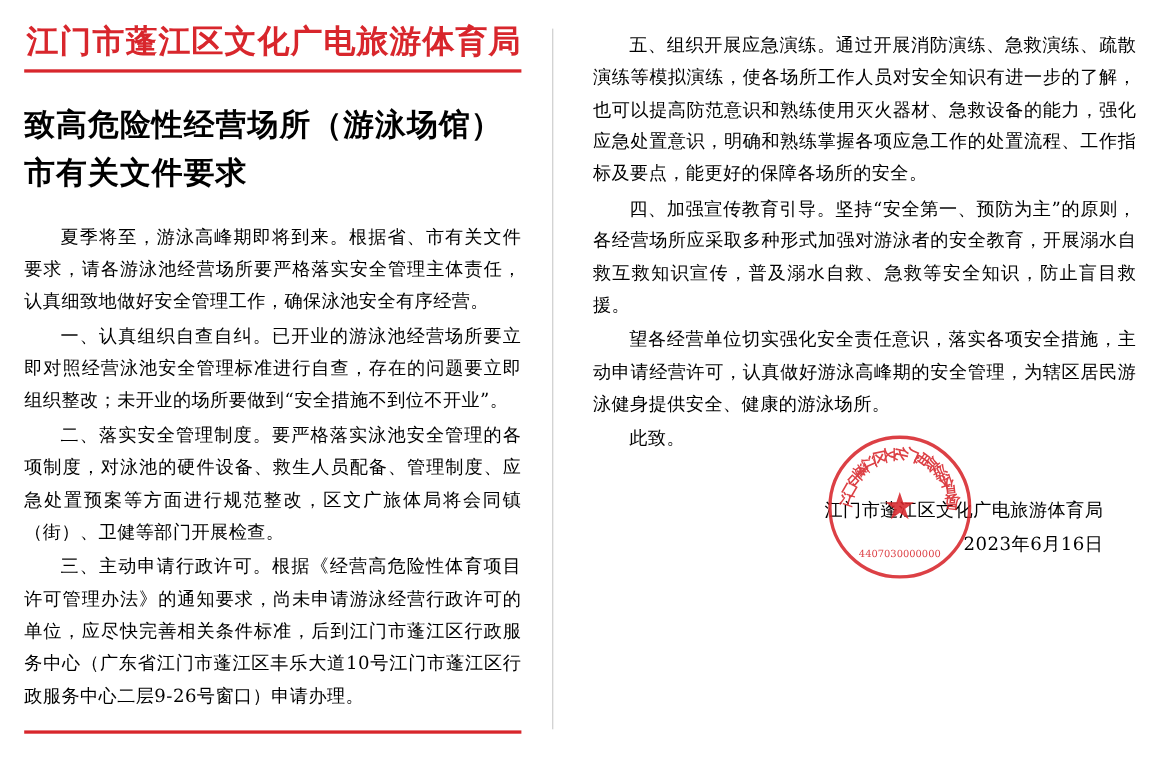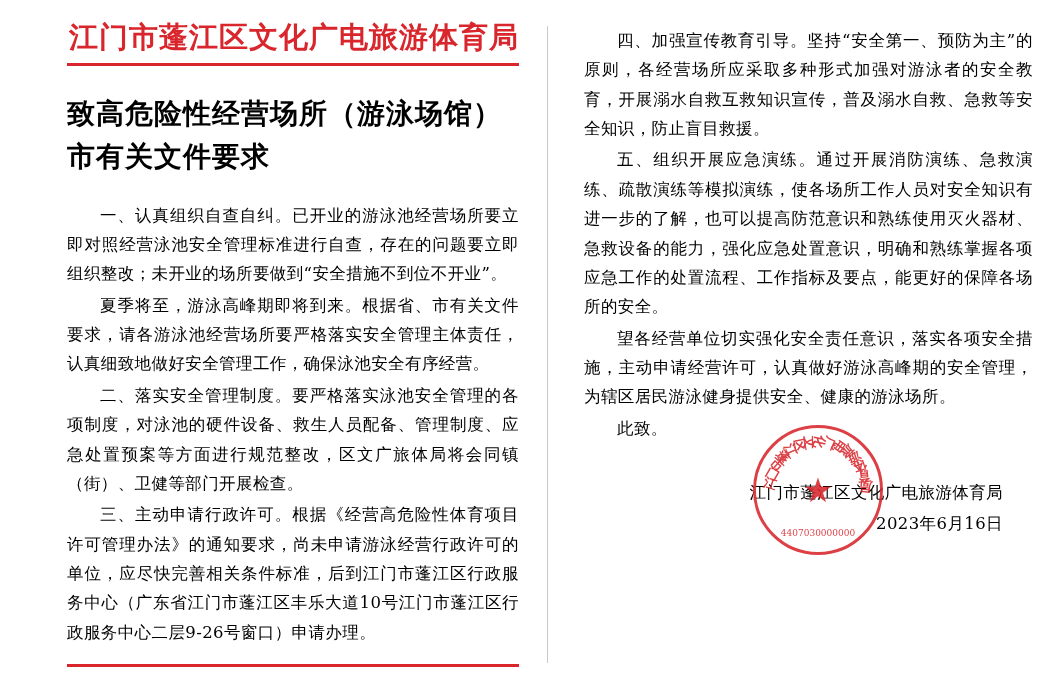--- a/index.html
+++ b/index.html
@@ -13,21 +13,20 @@
     font-family: "DejaVu Serif", "Liberation Serif", serif;
     color: #000000;
     position: relative;
     overflow: hidden;
   }
   .page {
     position: absolute;
     inset: 0;
     display: flex;
     box-sizing: border-box;
-    padding-left: 45px;
   }
   .col {
     box-sizing: border-box;
     position: relative;
   }
   .col-left {
     width: 520px;
     padding: 22px 28px 0 22px;
   }
   .col-divider {
@@ -161,34 +160,34 @@
 
     <div class="letterhead">江门市蓬江区文化广电旅游体育局</div>
     <div class="rule-top"></div>
 
     <div class="doc-title">
       <span>致高危险性经营场所（游泳场馆）</span>
       <span class="line2">市有关文件要求</span>
     </div>
 
 
+    <p class="para indent">夏季将至，游泳高峰期即将到来。根据省、市有关文件要求，请各游泳池经营场所要严格落实安全管理主体责任，认真细致地做好安全管理工作，确保泳池安全有序经营。</p>
     <p class="para indent">一、认真组织自查自纠。已开业的游泳池经营场所要立即对照经营泳池安全管理标准进行自查，存在的问题要立即组织整改；未开业的场所要做到“安全措施不到位不开业”。</p>
-    <p class="para indent">夏季将至，游泳高峰期即将到来。根据省、市有关文件要求，请各游泳池经营场所要严格落实安全管理主体责任，认真细致地做好安全管理工作，确保泳池安全有序经营。</p>
     <p class="para indent">二、落实安全管理制度。要严格落实泳池安全管理的各项制度，对泳池的硬件设备、救生人员配备、管理制度、应急处置预案等方面进行规范整改，区文广旅体局将会同镇（街）、卫健等部门开展检查。</p>
     <p class="para indent">三、主动申请行政许可。根据《经营高危险性体育项目许可管理办法》的通知要求，尚未申请游泳经营行政许可的单位，应尽快完善相关条件标准，后到江门市蓬江区行政服务中心（广东省江门市蓬江区丰乐大道10号江门市蓬江区行政服务中心二层9-26号窗口）申请办理。</p>
 
     <div class="rule-bottom"></div>
   </div>
 
   <div class="col-divider"></div>
 
   <div class="col col-right">
 
+    <p class="para indent">五、组织开展应急演练。通过开展消防演练、急救演练、疏散演练等模拟演练，使各场所工作人员对安全知识有进一步的了解，也可以提高防范意识和熟练使用灭火器材、急救设备的能力，强化应急处置意识，明确和熟练掌握各项应急工作的处置流程、工作指标及要点，能更好的保障各场所的安全。</p>
     <p class="para indent">四、加强宣传教育引导。坚持“安全第一、预防为主”的原则，各经营场所应采取多种形式加强对游泳者的安全教育，开展溺水自救互救知识宣传，普及溺水自救、急救等安全知识，防止盲目救援。</p>
-    <p class="para indent">五、组织开展应急演练。通过开展消防演练、急救演练、疏散演练等模拟演练，使各场所工作人员对安全知识有进一步的了解，也可以提高防范意识和熟练使用灭火器材、急救设备的能力，强化应急处置意识，明确和熟练掌握各项应急工作的处置流程、工作指标及要点，能更好的保障各场所的安全。</p>
     <p class="para indent">望各经营单位切实强化安全责任意识，落实各项安全措施，主动申请经营许可，认真做好游泳高峰期的安全管理，为辖区居民游泳健身提供安全、健康的游泳场所。</p>
     <p class="para indent">此致。</p>
 
     <div class="sign-block">
 
       <div class="seal">
         <div class="seal-text">
           <span style="transform:rotate(-72deg) translate(0,-54px) rotate(90deg);">江</span>
           <span style="transform:rotate(-60deg) translate(0,-54px) rotate(90deg);">门</span>
           <span style="transform:rotate(-48deg) translate(0,-54px) rotate(90deg);">市</span>

